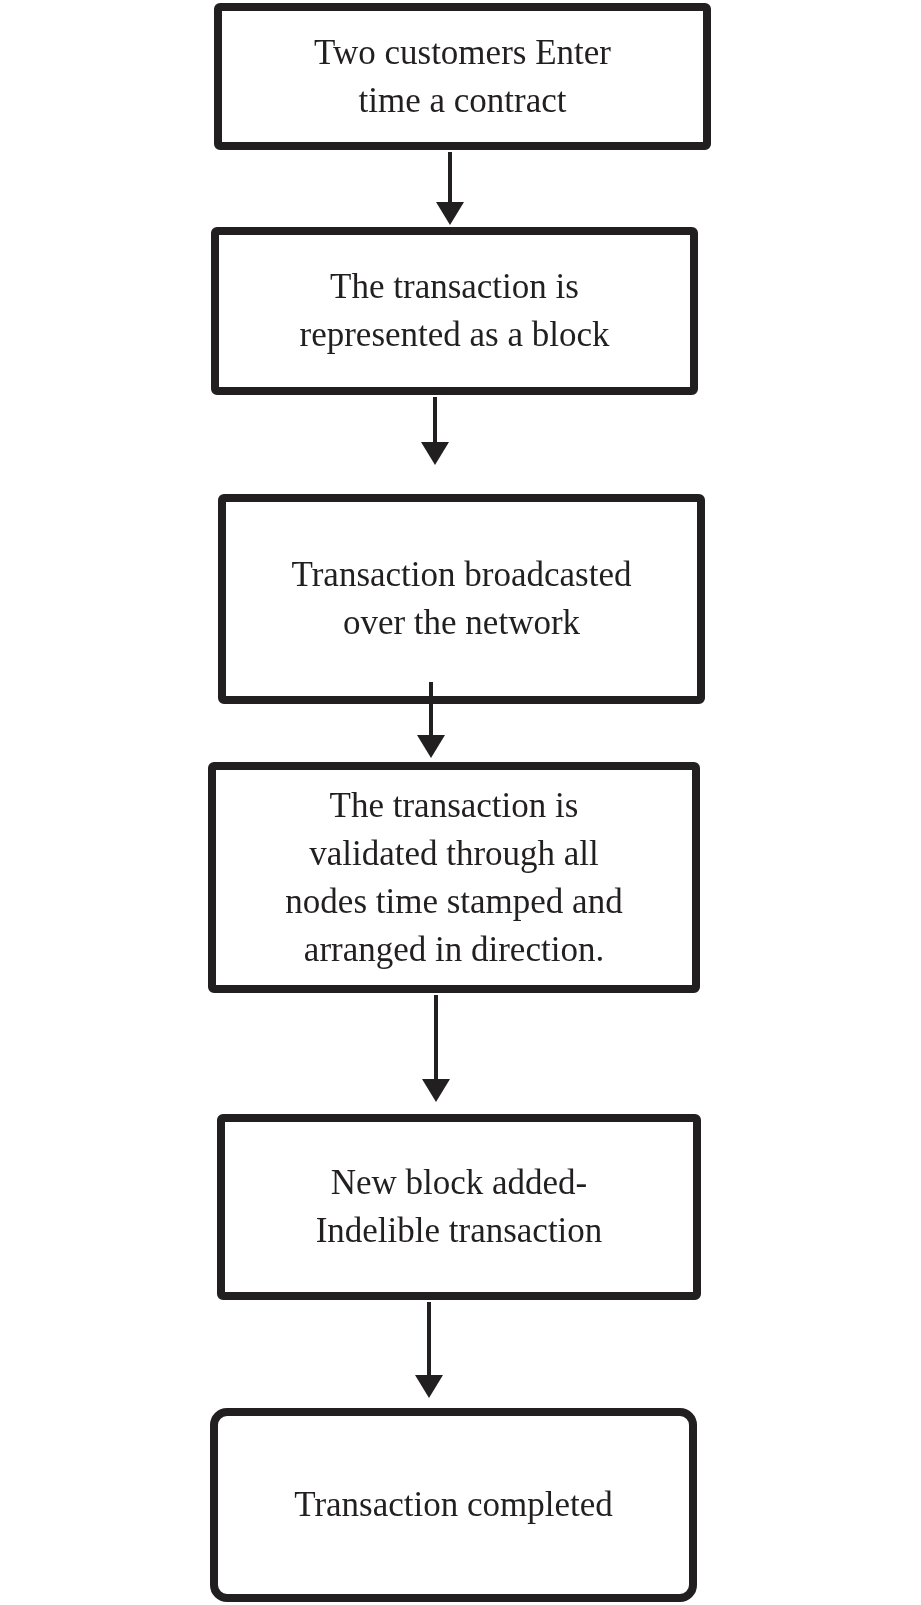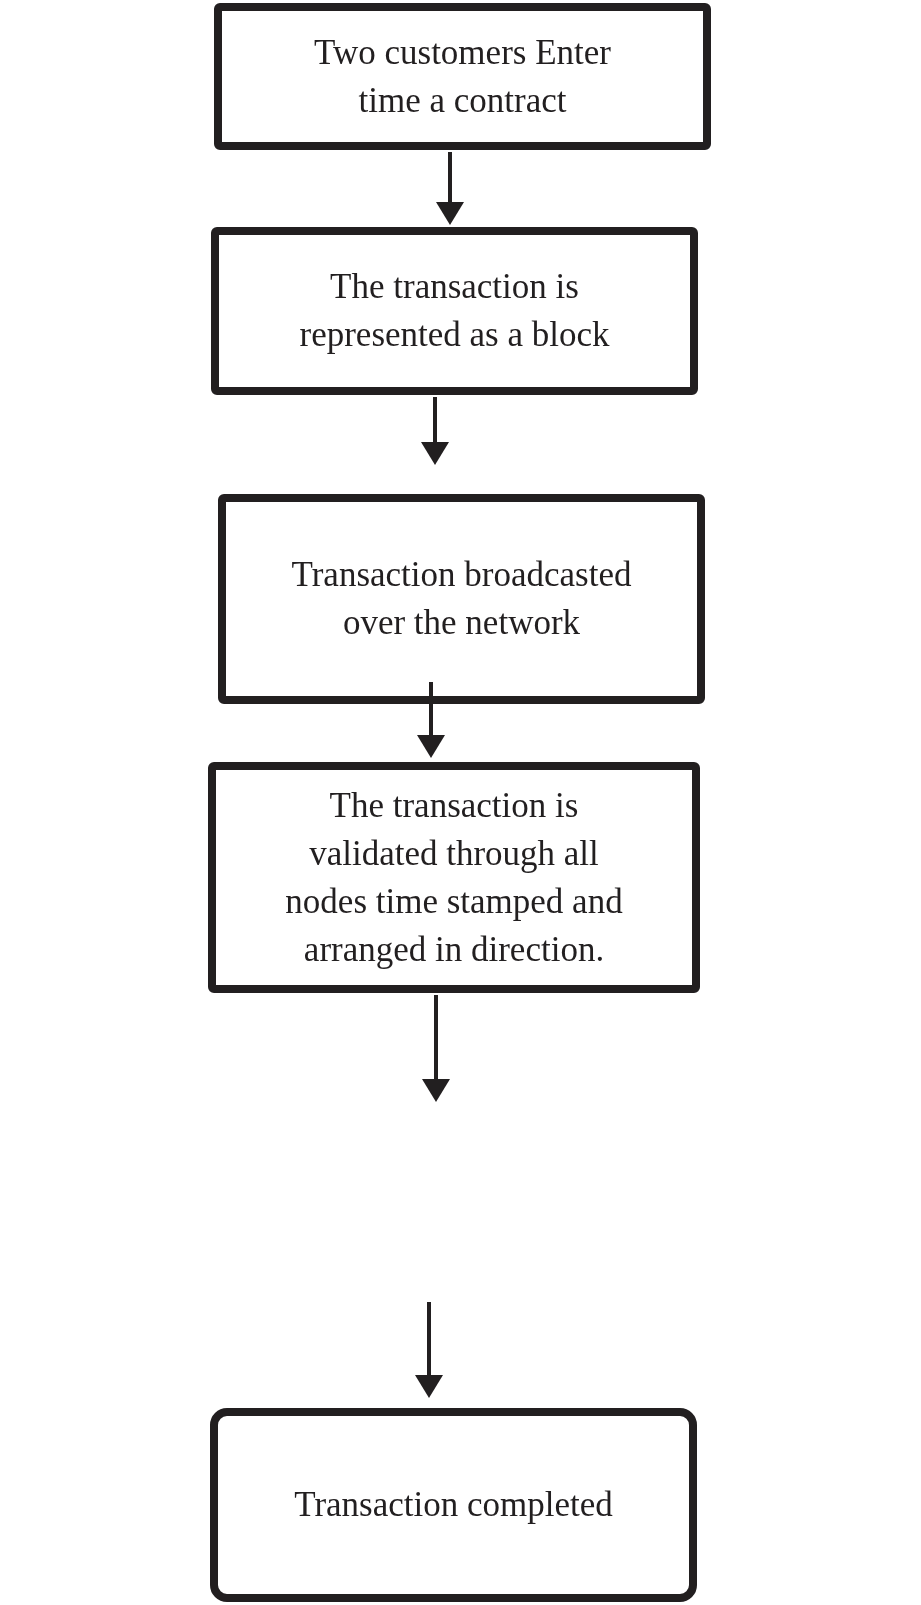--- a/index.html
+++ b/index.html
@@ -109,20 +109,24 @@
 validated through all
 nodes time stamped and
 arranged in direction.</span>
   </div>
 
   <div class="arrow a4">
     <div class="arrow-shaft"></div>
     <div class="arrow-head"></div>
   </div>
 
+  <div class="node n5">
+    <span class="node-text">New block added-
+Indelible transaction</span>
+  </div>
 
   <div class="arrow a5">
     <div class="arrow-shaft"></div>
     <div class="arrow-head"></div>
   </div>
 
   <div class="node n6">
     <span class="node-text">Transaction completed</span>
   </div>
 

